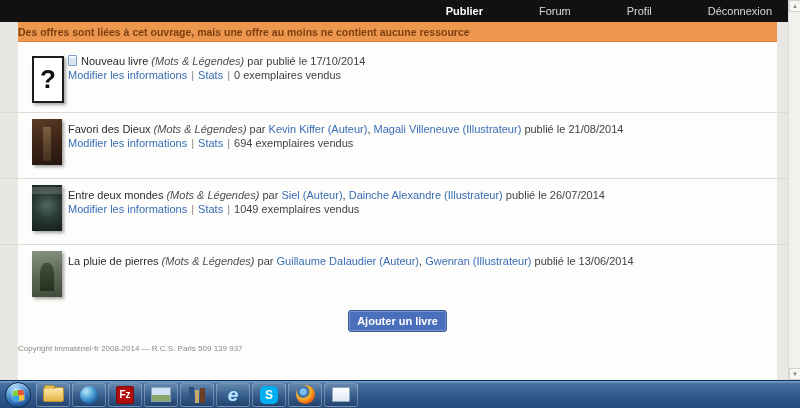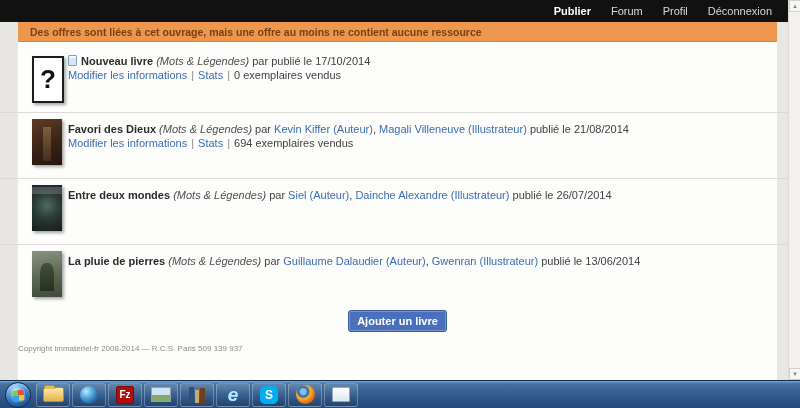--- a/index.html
+++ b/index.html
@@ -1,54 +1,54 @@
 <!DOCTYPE html>
 <html><head>
 <meta charset="utf-8">
 <style>
   * { margin:0; padding:0; box-sizing:border-box; }
   body { font-family:"Liberation Sans", sans-serif; }
   .screen { position:relative; width:800px; height:408px; overflow:hidden; background:#e9e7e4; }
 
   
   .topbar { position:absolute; left:0; top:0; width:788px; height:22px; background:#111;
-            display:flex; justify-content:flex-end; padding-right:6px; }
+            display:flex; justify-content:flex-end; padding-right:6px;gap:36px; }
   .menu-item { color:#d9d9d9; font-size:11px; padding:0 10px; line-height:22px; cursor:pointer; }
   .menu-item.active { color:#fff; font-weight:bold; }
 
   
   .scrollbar { position:absolute; right:0; top:0; width:12px; height:380px; background:#f2f1ee; border-left:1px solid #dddbd7; }
   .scroll-btn { position:absolute; left:0; width:12px; height:12px; background:#f7f6f4; border:1px solid #d3d1cc;
                 color:#8a867f; font-size:6px; text-align:center; line-height:11px; }
   .scroll-btn.up { top:0; }
   .scroll-btn.down { bottom:0; }
 
   
   .panel { position:absolute; left:18px; top:22px; width:759px; height:358px; background:#fdfdfc; }
 
   
   .banner { position:absolute; left:18px; top:22px; width:759px; height:20px; background:#ec964e;
             border-bottom:1px solid #d8823a; color:#7d3f10; font-size:10.5px; font-weight:bold;
-            line-height:20px; padding-left:12px; }
+            line-height:20px; }
 
   
   .row { position:absolute; left:18px; width:759px; }
   .thumb { position:absolute; left:14px; top:3px; width:30px; height:46px; box-shadow:2px 2px 3px rgba(0,0,0,.35); }
   .r1 .thumb { top:8px; background:#fff; border:2px solid #1c1c1c; display:flex; align-items:center; justify-content:center;
                font-size:26px; font-weight:bold; color:#111; width:32px; height:47px; }
   .cover2 { background:linear-gradient(160deg,#5d3c27 0%,#3a2315 55%,#241510 100%); }
   .cover2::after { content:""; position:absolute; left:11px; top:8px; width:8px; height:34px;
                    background:linear-gradient(#8a6a4a,#4a3322); opacity:.8; }
   .cover3 { background:radial-gradient(circle at 50% 45%, #4d6a60 0%, #2a3a36 45%, #131d1b 100%); }
   .cover3::after { content:""; position:absolute; left:0; top:2px; width:100%; height:7px; background:rgba(190,200,205,.25); }
   .cover4 { background:linear-gradient(170deg,#8a9383 0%,#5d6a55 50%,#3d4a3a 100%); }
   .cover4::after { content:""; position:absolute; left:8px; top:12px; width:14px; height:28px;
                    background:linear-gradient(#42503e,#27301f); border-radius:40% 40% 0 0; }
   .info { margin-left:50px; padding-top:6px; font-size:11px; color:#424242; line-height:14px; }
-  .title { font-weight:bold; color:#2b2b2b; }
+  .title { font-weight:normal; color:#2b2b2b; }
   .series { font-style:italic; color:#4f4f4f; }
   .alink { color:#3a6db4; text-decoration:none; cursor:pointer; }
   .pipe { color:#8a8a8a; margin:0 4px; }
   .page-icon { display:inline-block; width:9px; height:11px; background:#dbe6f4; border:1px solid #7f9ec4;
                border-radius:1px; margin-right:4px; vertical-align:-1px;
                box-shadow:inset 0 2px 0 #f5f8fc; }
   .divider { position:absolute; left:0; width:788px; height:1px; background:#dcdad6; }
 
   
   .btn-wrap { position:absolute; left:18px; top:310px; width:759px; text-align:center; }
@@ -157,20 +157,23 @@
 
   <div class="row" style="top:182px;height:62px;">
     <div class="thumb cover3"></div>
     <div class="info">
       <div><span class="title">Entre deux mondes</span>
         <span class="series">(Mots &amp; Légendes)</span>
         <span>par</span>
         <a class="alink">Siel (Auteur)</a><span>, </span><a class="alink">Dainche Alexandre (Illustrateur)</a>
         <span>publié le 26/07/2014</span>
       </div>
+      <div>
+        <a class="alink">Modifier les informations</a><span class="pipe">|</span><a class="alink">Stats</a><span class="pipe">|</span><span>1049 exemplaires vendus</span>
+      </div>
     </div>
   </div>
   <div class="divider" style="top:244px;"></div>
 
   <div class="row" style="top:248px;height:58px;">
     <div class="thumb cover4"></div>
     <div class="info">
       <div><span class="title">La pluie de pierres</span>
         <span class="series">(Mots &amp; Légendes)</span>
         <span>par</span>

